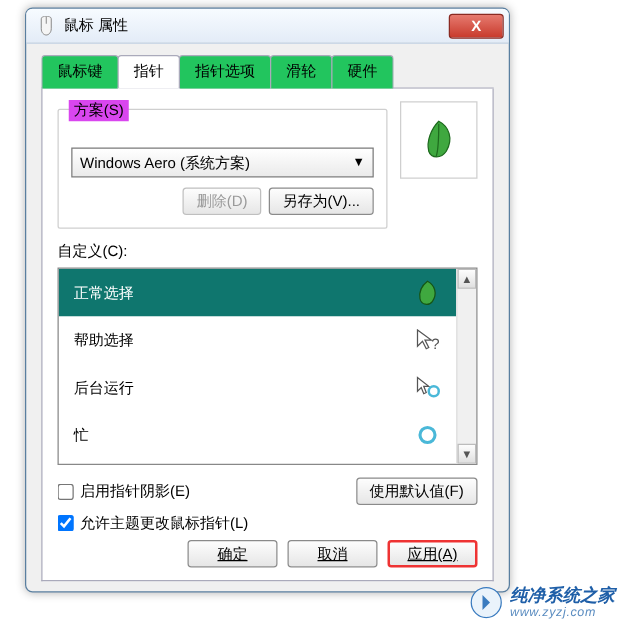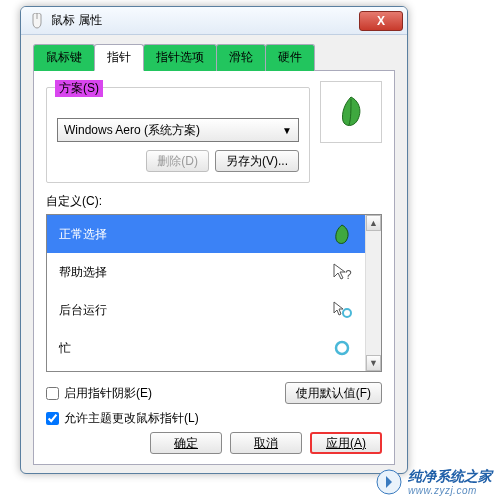--- a/index.html
+++ b/index.html
@@ -22,21 +22,21 @@
 .select .arrow { font-size: 10px; }
 .preview-box { width: 62px; height: 62px; border: 1px solid #cfcfcf; background: #fff; display: flex; align-items: center; justify-content: center; }
 .leaf { width: 28px; height: 34px; }
 .btnrow { display: flex; gap: 6px; margin-top: 8px; justify-content: flex-end; }
 .btn { height: 22px; padding: 0 10px; border: 1px solid #8a8a8a; background: linear-gradient(#fdfdfd,#e6e6e6); border-radius: 3px; cursor: pointer; display: inline-flex; align-items: center; font-size: 12px; }
 .btn.disabled { color: #9a9a9a; border-color: #bfbfbf; cursor: default; }
 .custom-label { margin-top: 10px; }
 .listbox { margin-top: 4px; height: 158px; border: 1px solid #888; background: #fff; overflow: hidden; position: relative; }
 .list-inner { position: absolute; top: 0; left: 0; right: 16px; bottom: 0; overflow: hidden; }
 .list-item { height: 38px; display: flex; align-items: center; padding: 0 12px; justify-content: space-between; border-bottom: 0; }
-.list-item.selected { background: #3b82f6; color: #fff; }
+.list-item.selected { background: #0f766e; color: #fff; }
 .list-icon { width: 22px; height: 22px; display: flex; align-items: center; justify-content: center; }
 .scrollbar { position: absolute; right: 0; top: 0; width: 16px; height: 100%; background: #f0f0f0; border-left: 1px solid #ddd; }
 .scroll-btn { height: 16px; background: linear-gradient(#fdfdfd,#e0e0e0); border: 1px solid #bcbcbc; display: flex; align-items: center; justify-content: center; font-size: 9px; color: #555; }
 .checks { margin-top: 10px; display: flex; flex-direction: column; gap: 6px; }
 .checkrow-top { display: flex; align-items: center; gap: 8px; }
 .check { display: flex; align-items: center; gap: 5px; }
 .check input { width: 13px; height: 13px; }
 .spacer { flex: 1; }
 .footer-btns { position: absolute; right: 12px; bottom: 10px; display: flex; gap: 8px; text-decoration: underline; }
 .footer-btns .btn { width: 72px; justify-content: center; }

